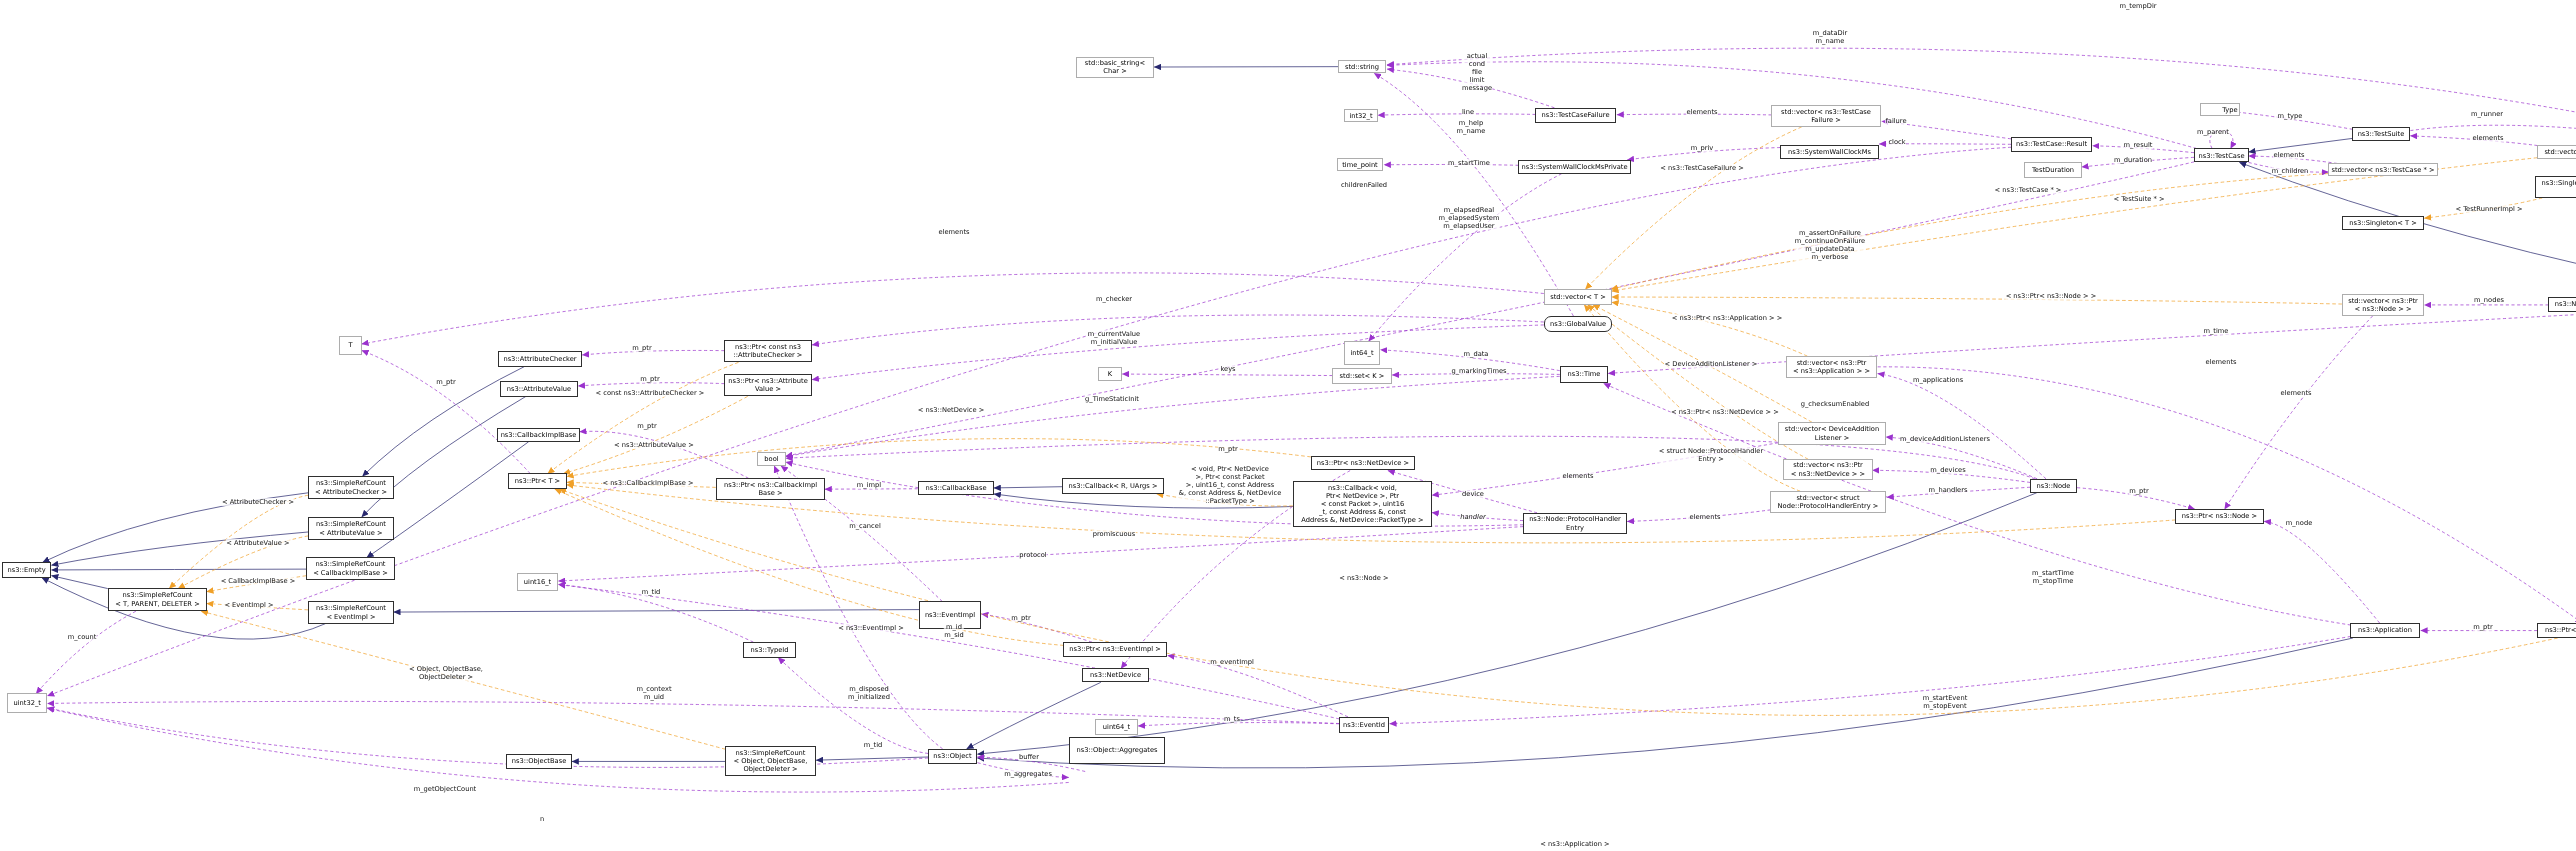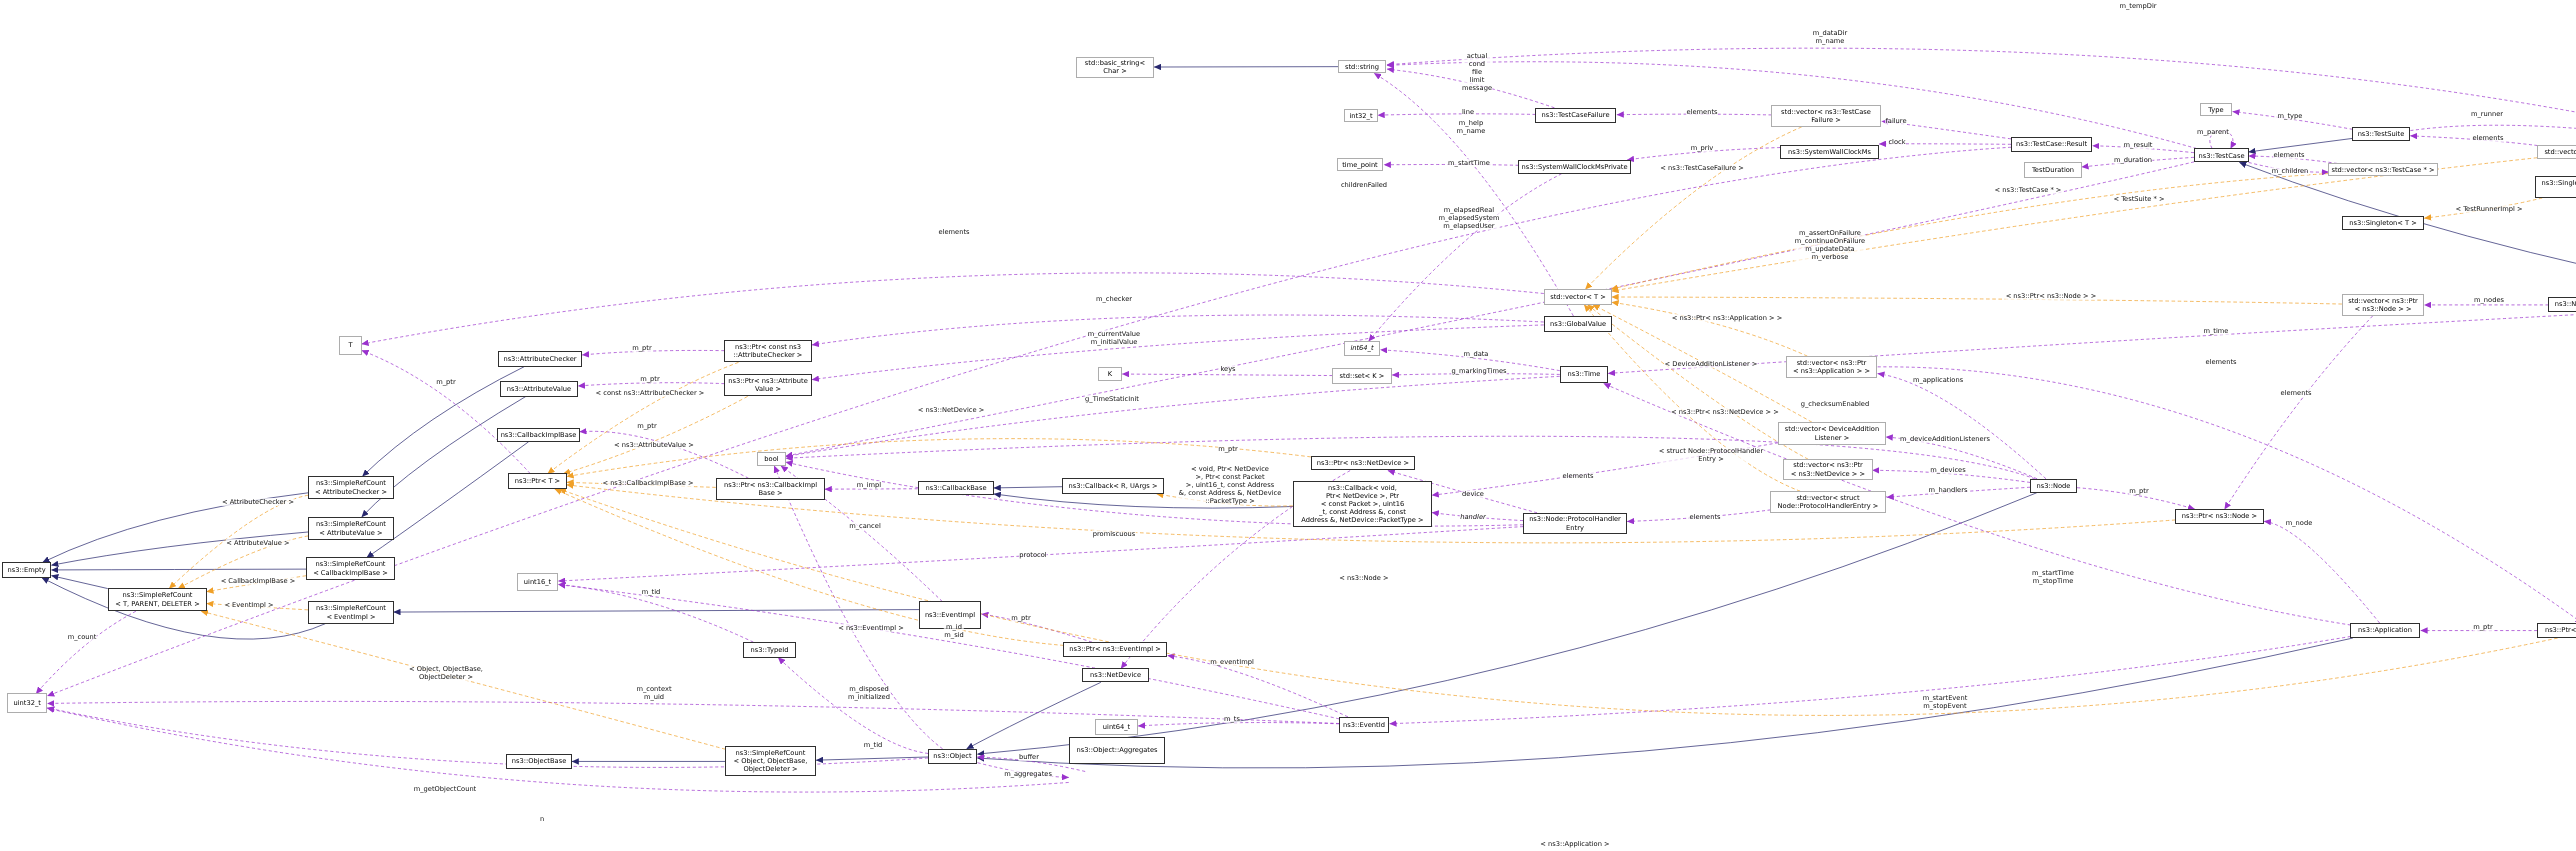--- a/index.html
+++ b/index.html
@@ -152,30 +152,30 @@
     <div class="node thin" style="left: 1344px; top: 109px; width: 34px; height: 13.4px;"><span>int32_t</span></div>
     <div class="node thin" style="left: 1337px; top: 158px; width: 46px; height: 13.4px;"><span>time_point</span></div>
     <div class="node bold" style="left: 1535px; top: 108px; width: 81px; height: 15px;"><span>ns3::TestCaseFailure</span></div>
     <div class="node thin" style="left: 1771px; top: 105px; width: 110px; height: 21.6px;"><span>std::vector&lt; ns3::TestCase
 Failure &gt;</span></div>
     <div class="node bold" style="left: 1780px; top: 139px; width: 99px; height: 14.4px; margin-top: 6px;"><span>ns3::SystemWallClockMs</span></div>
     <div class="node bold" style="left: 2011px; top: 137px; width: 81px; height: 15px;"><span>ns3::TestCase::Result</span></div>
     <div class="node thin" style="left: 2024px; top: 162px; width: 58px; height: 15.5px;"><span>TestDuration</span></div>
     <div class="node bold" style="left: 1518px; top: 160px; width: 113px; height: 14px;"><span>ns3::SystemWallClockMsPrivate</span></div>
     <div class="node bold" style="left: 2194px; top: 148px; width: 55px; height: 14px; align-items: flex-end;"><span>ns3::TestCase</span></div>
-    <div class="node thin" style="left: 2200px; top: 103px; width: 32px; height: 13.4px;"><span>Type</span></div>
+    <div class="node thin" style="left: 2200px; top: 103px; width: 40px; height: 13.4px; justify-content: flex-end;"><span>Type</span></div>
     <div class="node bold" style="left: 2352px; top: 127px; width: 58px; height: 14.4px;"><span>ns3::TestSuite</span></div>
     <div class="node thin" style="left: 2537px; top: 145px; width: 102px; height: 14.4px;"><span>std::vector&lt; TestSuite * &gt;</span></div>
     <div class="node thin" style="left: 2328px; top: 163px; width: 110px; height: 13.4px;"><span>std::vector&lt; ns3::TestCase * &gt;</span></div>
     <div class="node bold" style="left: 2535px; top: 176px; width: 106px; height: 22px;"><span>ns3::Singleton&lt; TestRunner
 Impl &gt;</span></div>
     <div class="node bold" style="left: 2342px; top: 216px; width: 82px; height: 14px;"><span>ns3::Singleton&lt; T &gt;</span></div>
     <div class="node thin" style="left: 1544px; top: 289px; width: 68px; height: 15.5px;"><span>std::vector&lt; T &gt;</span></div>
-    <div class="node bold" style="left: 1544px; top: 316px; width: 68px; height: 15.5px;"><span>ns3::GlobalValue</span></div>
-    <div class="node thin" style="left: 1344px; top: 341px; width: 36px; height: 15px; font-style: italic;"><span>int64_t</span></div>
+    <div class="node bold" style="left: 1544px; top: 316px; width: 68px; height: 15.5px; border-radius: 7px;"><span>ns3::GlobalValue</span></div>
+    <div class="node thin" style="left: 1344px; top: 341px; width: 36px; height: 24px;"><span>int64_t</span></div>
     <div class="node thin" style="left: 1098px; top: 367px; width: 24px; height: 14px;"><span>K</span></div>
     <div class="node thin" style="left: 1332px; top: 368px; width: 60px; height: 15.5px;"><span>std::set&lt; K &gt;</span></div>
     <div class="node bold" style="left: 1560px; top: 366px; width: 48px; height: 17px;"><span>ns3::Time</span></div>
     <div class="node thin" style="left: 1786px; top: 356px; width: 91px; height: 22px;"><span>std::vector&lt; ns3::Ptr
 &lt; ns3::Application &gt; &gt;</span></div>
     <div class="node thin" style="left: 1778px; top: 422px; width: 108px; height: 23px;"><span>std::vector&lt; DeviceAddition
 Listener &gt;</span></div>
     <div class="node thin" style="left: 1783px; top: 459px; width: 90px; height: 21px;"><span>std::vector&lt; ns3::Ptr
 &lt; ns3::NetDevice &gt; &gt;</span></div>
     <div class="node bold" style="left: 2030px; top: 479px; width: 47px; height: 14px;"><span>ns3::Node</span></div>

